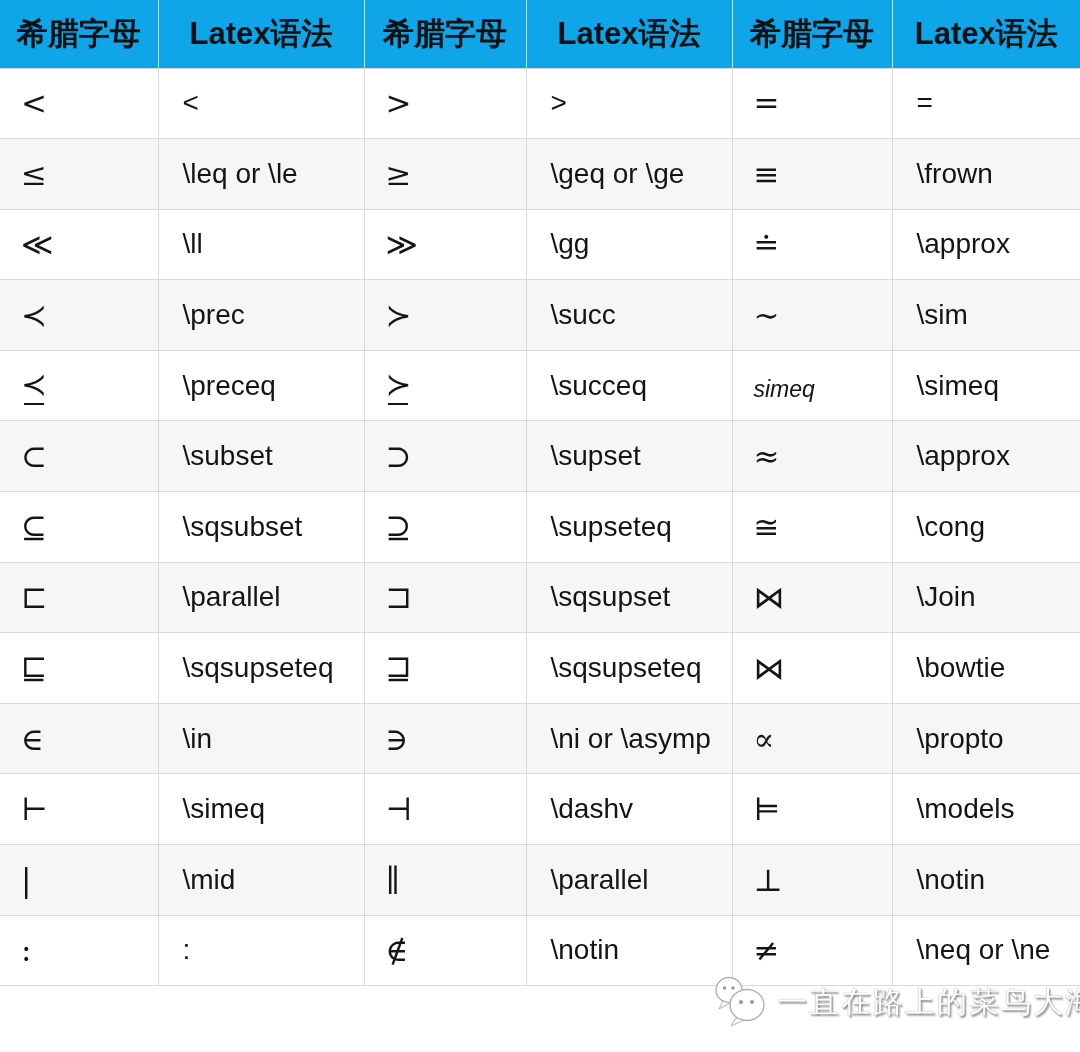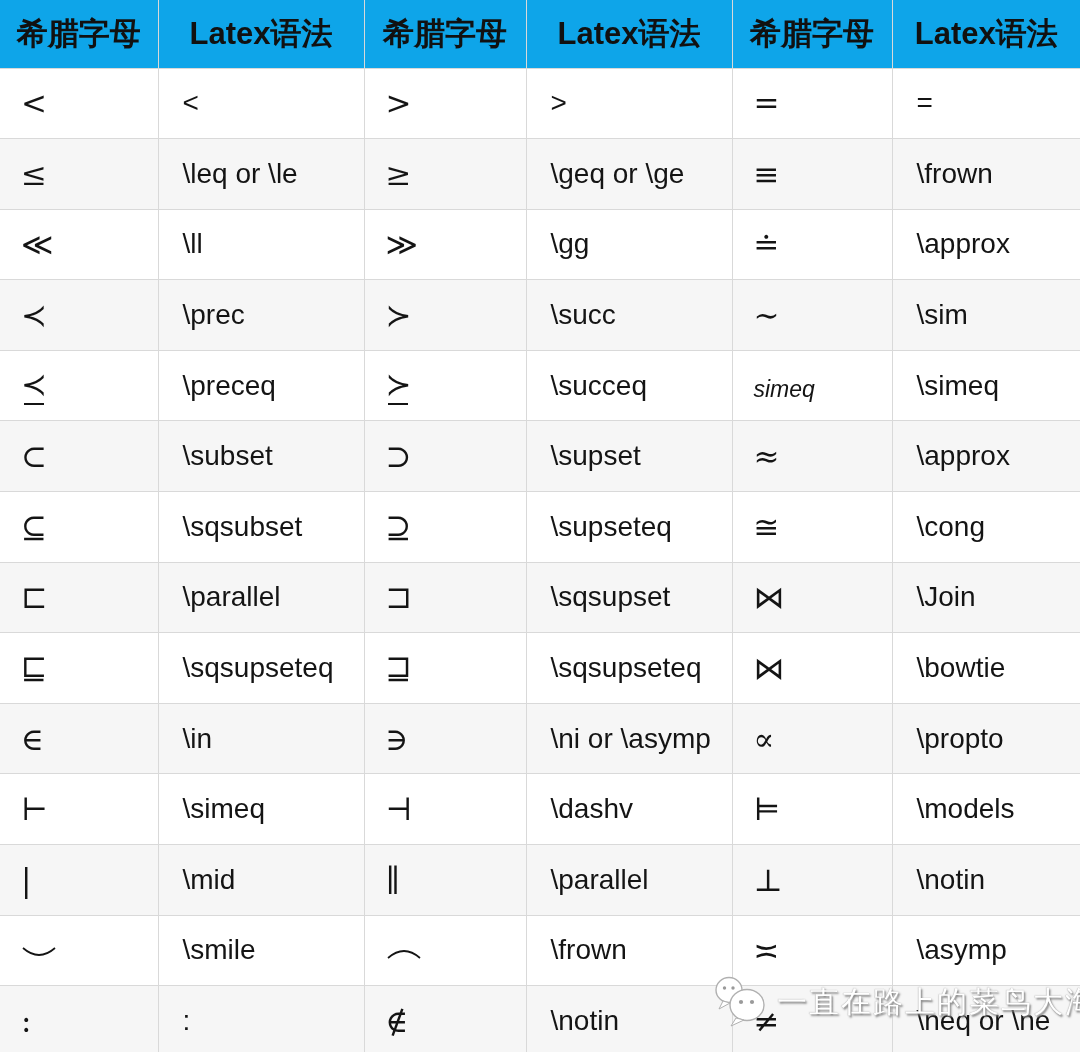--- a/index.html
+++ b/index.html
@@ -217,32 +217,20 @@
       </tr>
       <tr>
         <td class="sym-cell">|</td>
         <td class="tex-cell">\mid</td>
         <td class="sym-cell">∥</td>
         <td class="tex-cell">\parallel</td>
         <td class="sym-cell">⊥</td>
         <td class="tex-cell">\notin</td>
       </tr>
       <tr>
-        <td class="sym-cell"><svg class="arc-sym" width="36" height="16" viewBox="0 0 36 16">
-            <path d="M2 3 Q18 17 34 3" fill="none" stroke="#141414" stroke-width="1.7"></path>
-          </svg></td>
-        <td class="tex-cell">\smile</td>
-        <td class="sym-cell"><svg class="arc-sym" width="36" height="16" viewBox="0 0 36 16">
-            <path d="M2 13 Q18 -1 34 13" fill="none" stroke="#141414" stroke-width="1.7"></path>
-          </svg></td>
-        <td class="tex-cell">\frown</td>
-        <td class="sym-cell">≍</td>
-        <td class="tex-cell">\asymp</td>
-      </tr>
-      <tr>
         <td class="sym-cell">:</td>
         <td class="tex-cell">:</td>
         <td class="sym-cell">∉</td>
         <td class="tex-cell">\notin</td>
         <td class="sym-cell">≠</td>
         <td class="tex-cell">\neq or \ne</td>
       </tr>
     </tbody>
 </table>
 

